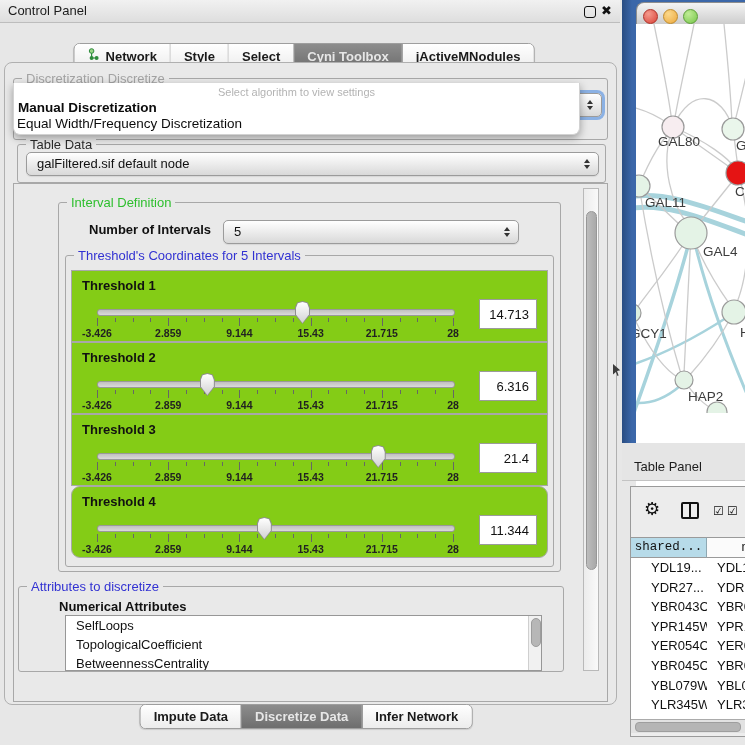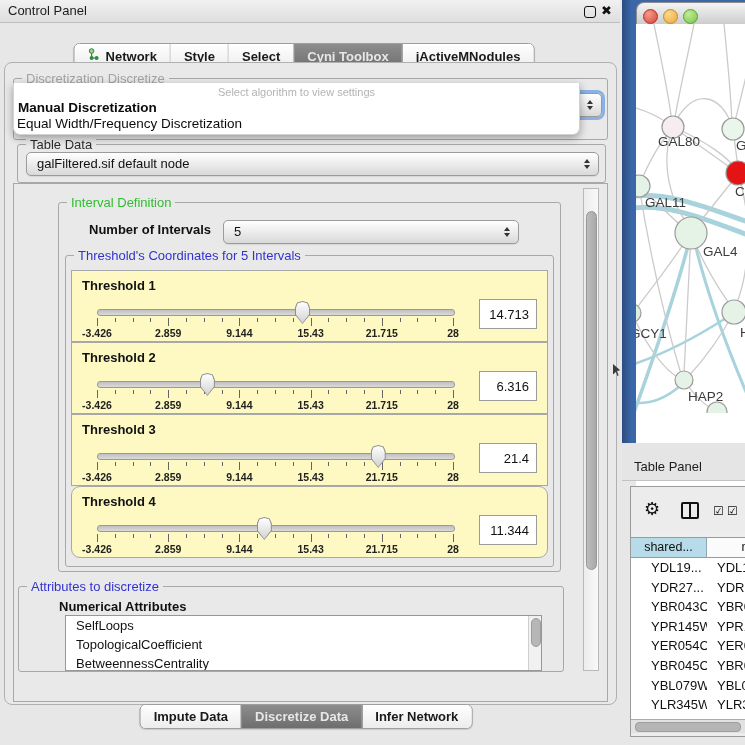--- a/index.html
+++ b/index.html
@@ -55,21 +55,21 @@
   .popup .ph{position:absolute;left:0;top:3px;width:100%;text-align:center;color:#b3b3b3;font-size:11px;}
   .popup .opt1{position:absolute;left:4px;top:17px;font-size:13.5px;font-weight:bold;color:#0c0c0c;cursor:pointer;}
   .popup .opt2{position:absolute;left:3px;top:33px;font-size:13.5px;color:#0c0c0c;cursor:pointer;}
 
   .inner-box{left:12px;top:182px;width:593px;height:517px;border:1px solid #a8a8a8;background:#e9e9e9;}
 
   .noi-label{position:absolute;left:30px;top:19px;font-size:13px;font-weight:bold;color:#111;}
   .bold-label{font-size:13px;font-weight:bold;color:#111;}
 
   
-  .th-box{position:absolute;left:5px;width:475px;height:70px;border:1px solid #a8a8a8;background:#fef9c3;}
+  .th-box{position:absolute;left:5px;width:475px;height:70px;border:1px solid #a8a8a8;background:#84cc16;}
   .th-label{position:absolute;left:10px;top:7px;font-size:13px;font-weight:bold;color:#111;}
   .th-track{position:absolute;left:25px;top:38px;width:356px;height:5px;border-radius:3px;
     background:linear-gradient(#c0c0c0,#dadada);border:1px solid #999;}
   .th-thumb{position:absolute;top:30px;width:15px;height:23px;cursor:pointer;
     clip-path:polygon(0% 28%,14% 6%,50% 0%,86% 6%,100% 28%,100% 60%,50% 100%,0% 60%);background:#8f8f8f;}
   .th-thumb-in{position:absolute;left:1px;top:1px;width:13px;height:21px;
     clip-path:polygon(0% 28%,14% 6%,50% 0%,86% 6%,100% 28%,100% 60%,50% 100%,0% 60%);
     background:linear-gradient(#ffffff,#d2d2d2);}
   .tick{position:absolute;top:47px;width:1px;background:#666;height:4px;}
   .tick.major{height:8px;}
@@ -446,21 +446,21 @@
   <span class="abs tp-title">Table Panel</span>
 </div>
 <div class="abs tp-box">
   <div class="tp-toolbar">
     <span class="gear-ic">⚙</span>
     <span class="split-ic"></span>
     <span class="check-ic" style="left:82px;">☑</span>
     <span class="check-ic" style="left:96px;">☑</span>
   </div>
   <div class="tp-head" id="tp-head">
-      <div class="hc" style="background: rgb(183, 219, 233);">shared...</div>
+      <div class="hc" style="background: rgb(183, 219, 233); font-family: Liberation Mono, monospace;">shared...</div>
       <div class="hc" style="background: rgb(251, 251, 251);">na</div>
     </div>
   <div class="tp-rows" id="tp-rows">
       <div class="tp-row">
         <div class="c1">YDL19...</div>
         <div class="c2">YDL1</div>
       </div>
       <div class="tp-row">
         <div class="c1">YDR27...</div>
         <div class="c2">YDR2</div>

